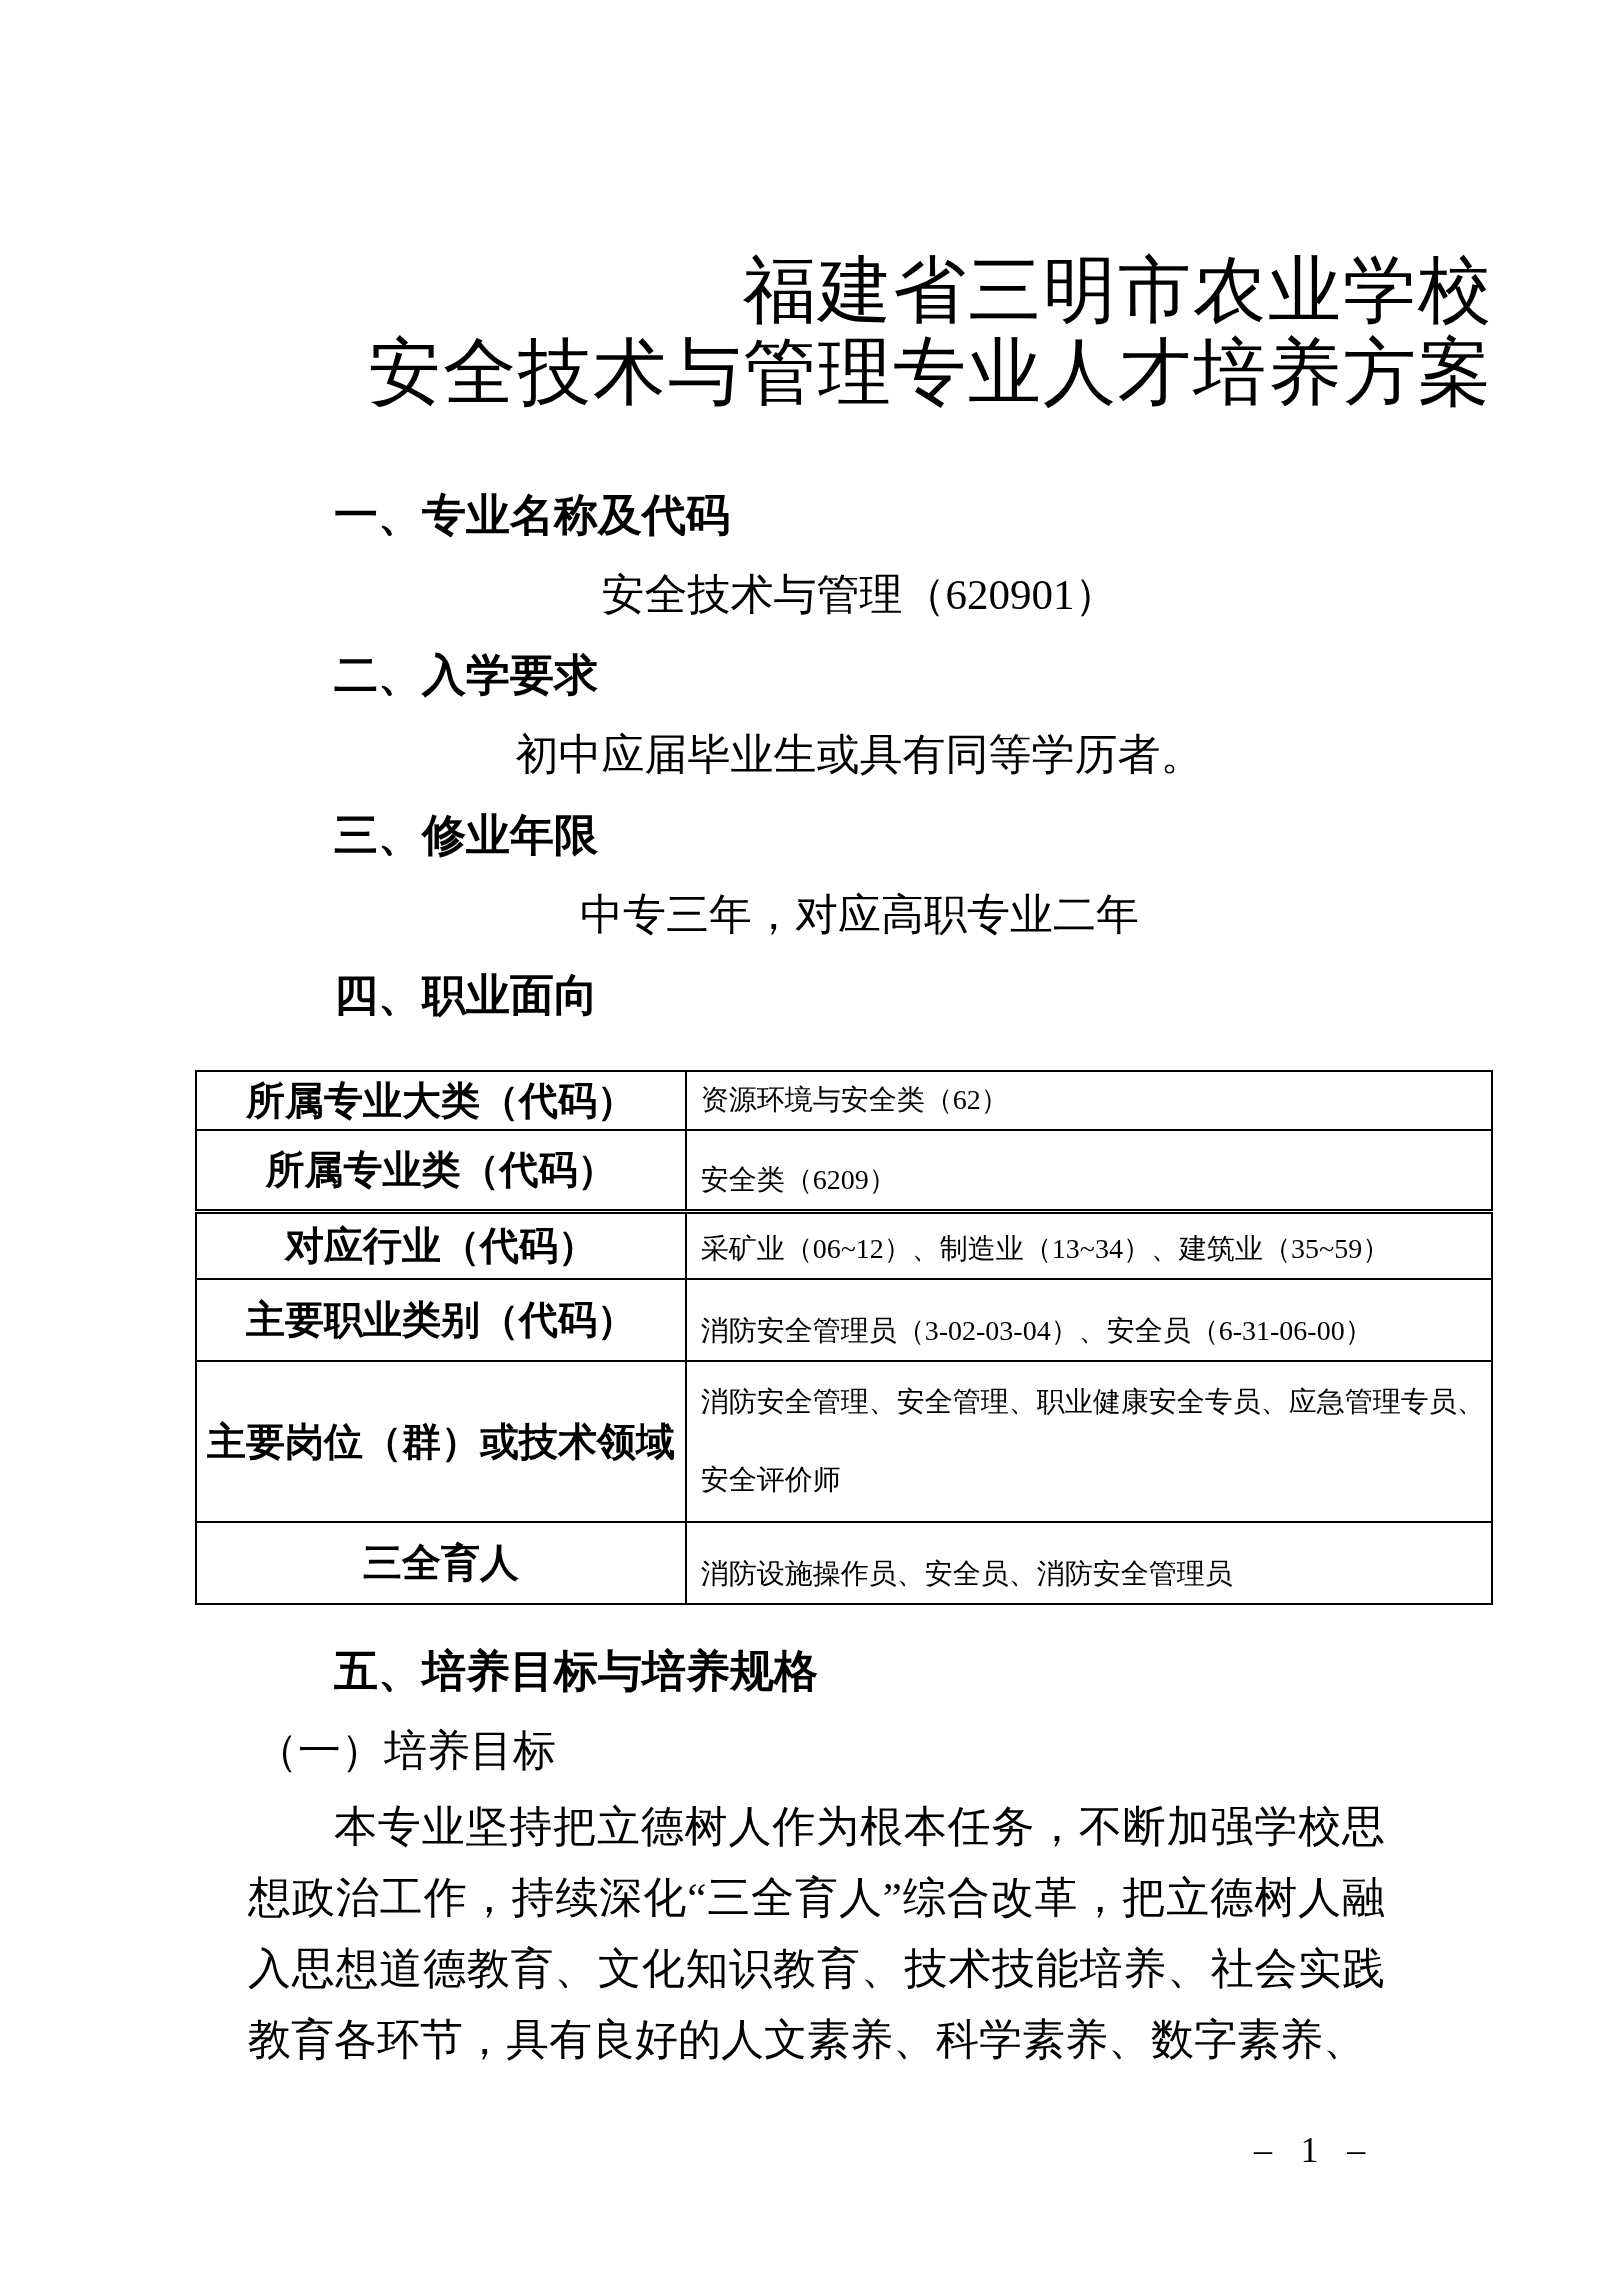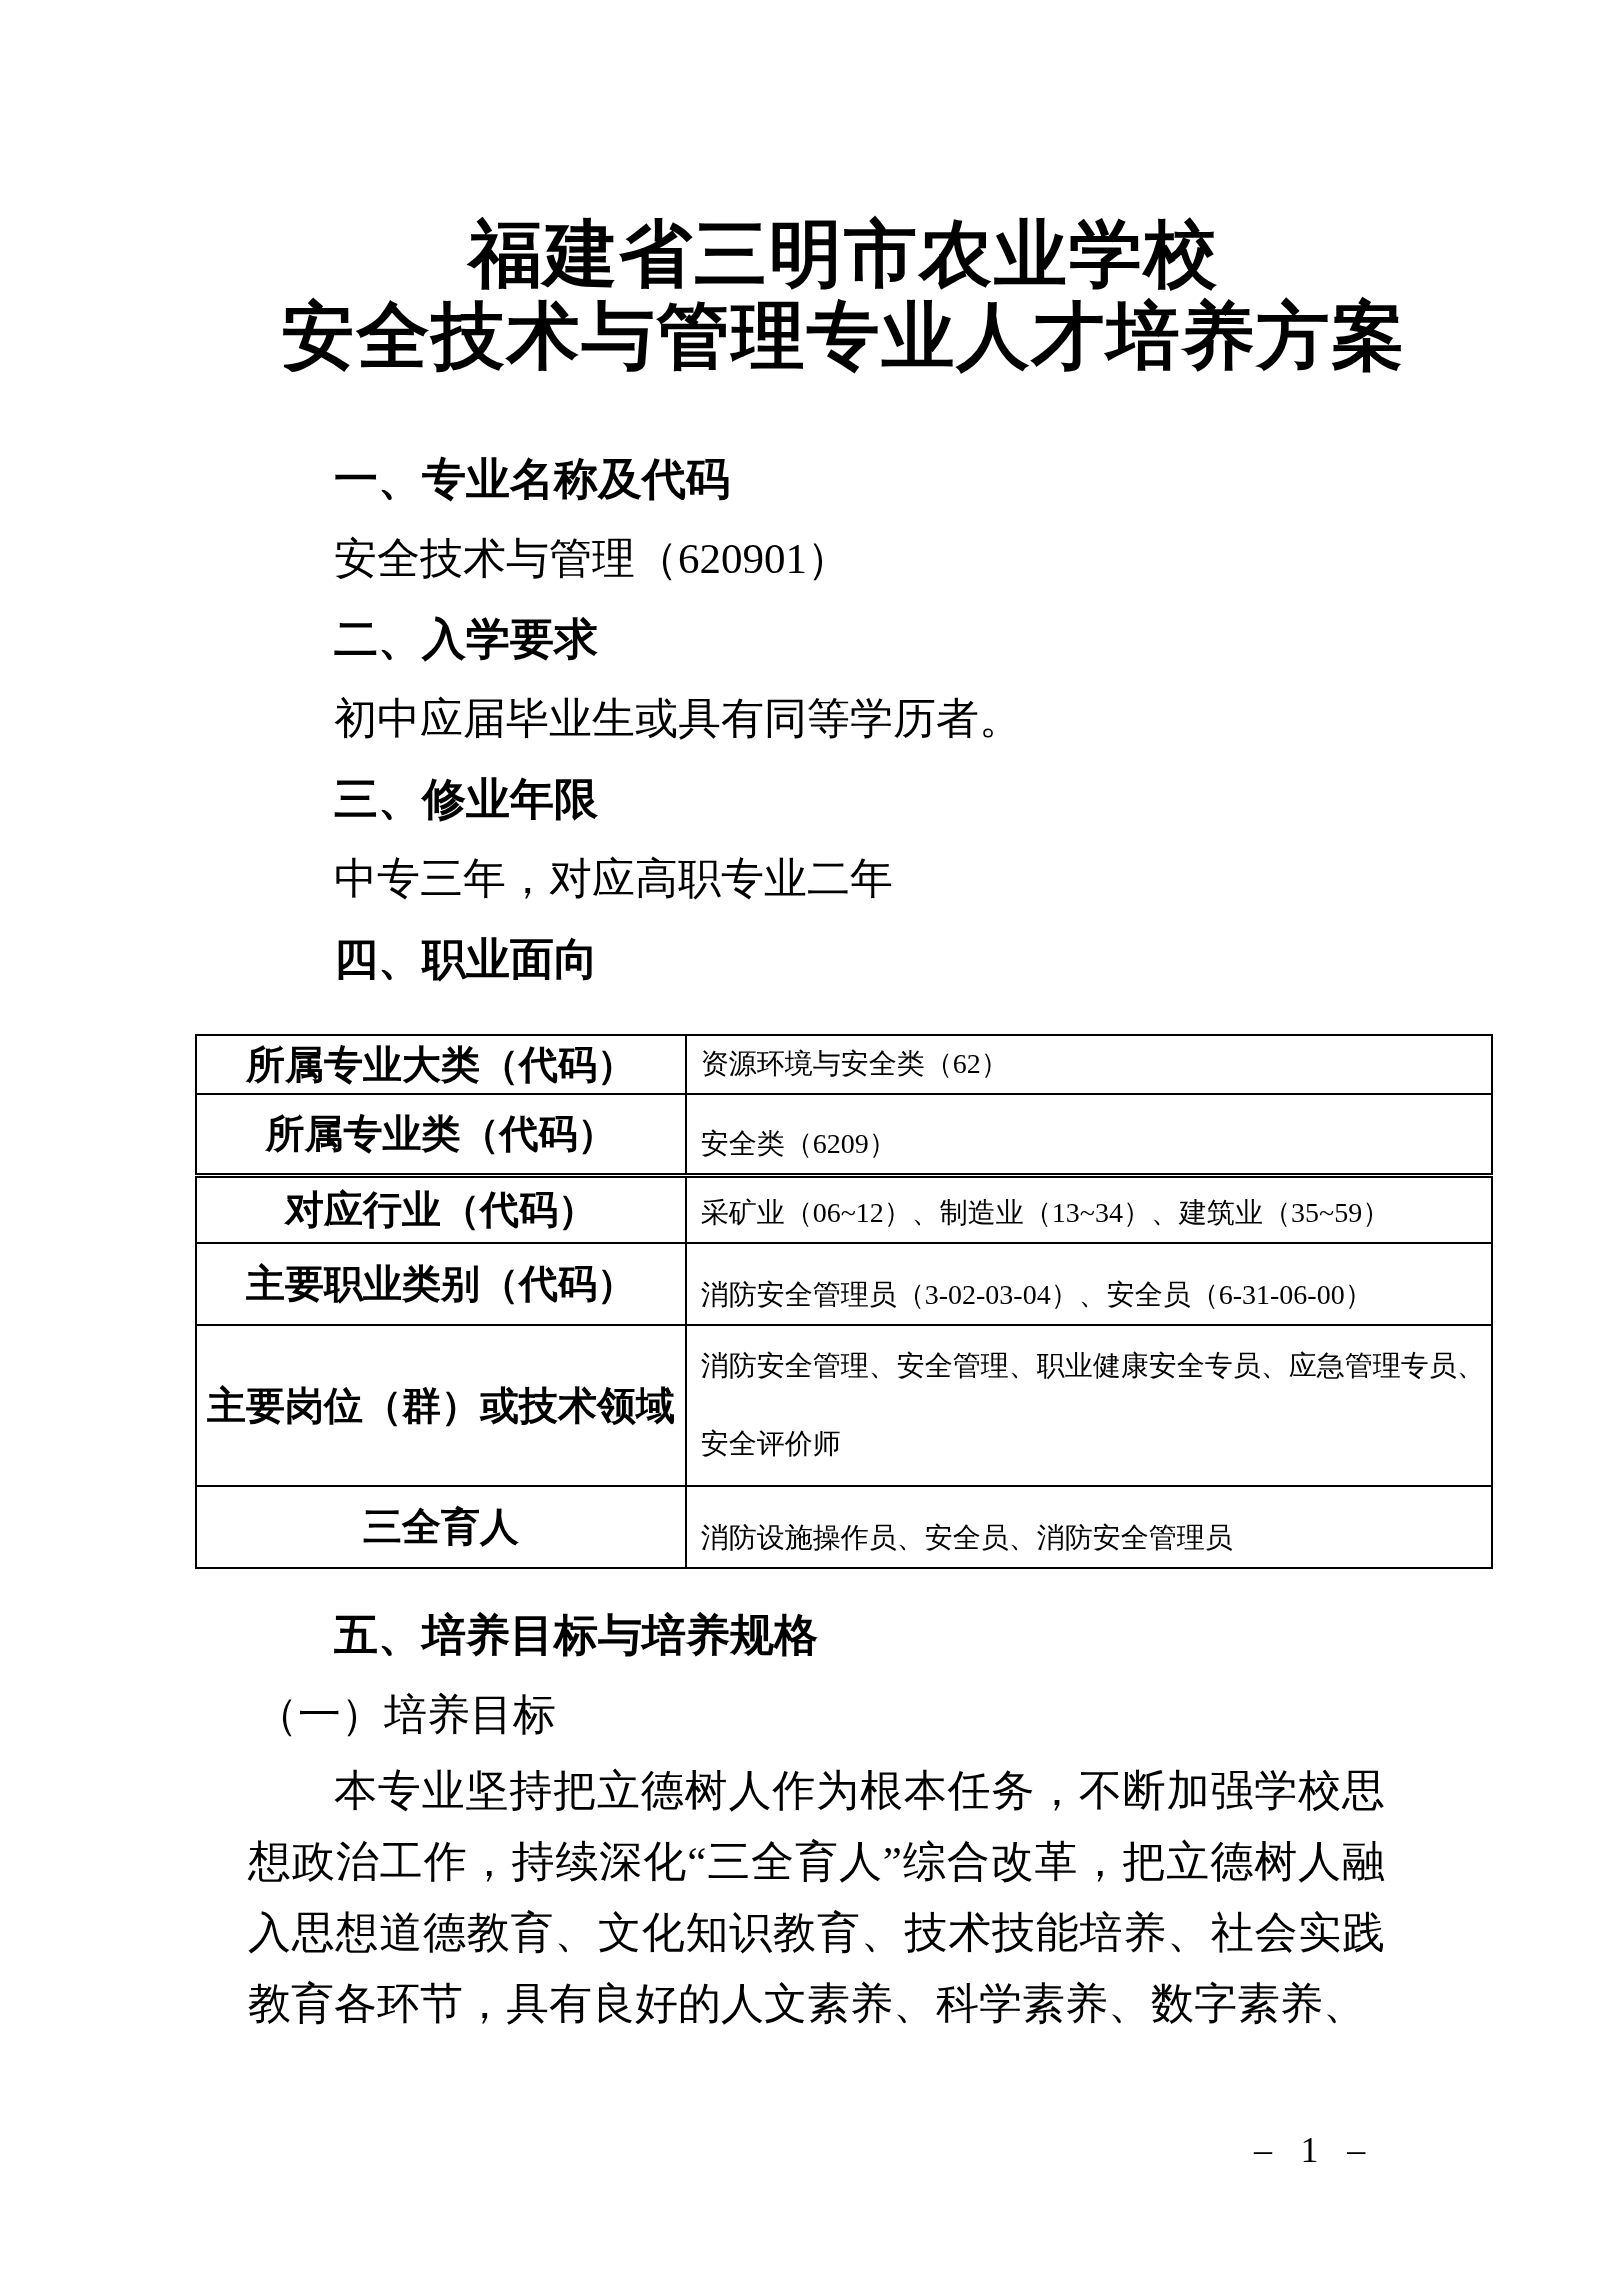--- a/index.html
+++ b/index.html
@@ -10,42 +10,44 @@
     margin: 0 auto;
     background: #ffffff;
     color: #000000;
     box-sizing: border-box;
     padding: 214px 128px 0 195px;
     overflow: hidden;
     font-family: "Liberation Serif", serif;
   }
   
   .doc-title {
-    text-align: center;
+    text-align: right;
     font-family: "Liberation Serif", serif;
-    font-weight: bold;
+    font-weight: normal;
     font-size: 73px;
     line-height: 82px;
     letter-spacing: 2px;
+    margin-top: 36px;
   }
   
   .sections { margin-top: 61px; }
   .sec-heading {
     font-family: "Liberation Sans", sans-serif;
     font-weight: bold;
     font-size: 44px;
     line-height: 80px;
     margin-left: 139px;
   }
   .sec-body {
     font-size: 43px;
     line-height: 80px;
     margin-left: 53px;
     margin-right: 108px;
     text-indent: 86px;
+    text-align: center;
   }
   
   table.career {
     margin-top: 35px;
     border-collapse: collapse;
     table-layout: fixed;
     width: 1298px;
     border: 2.9px solid #000;
   }
   table.career td { border: 2px solid #000; overflow: hidden; }

